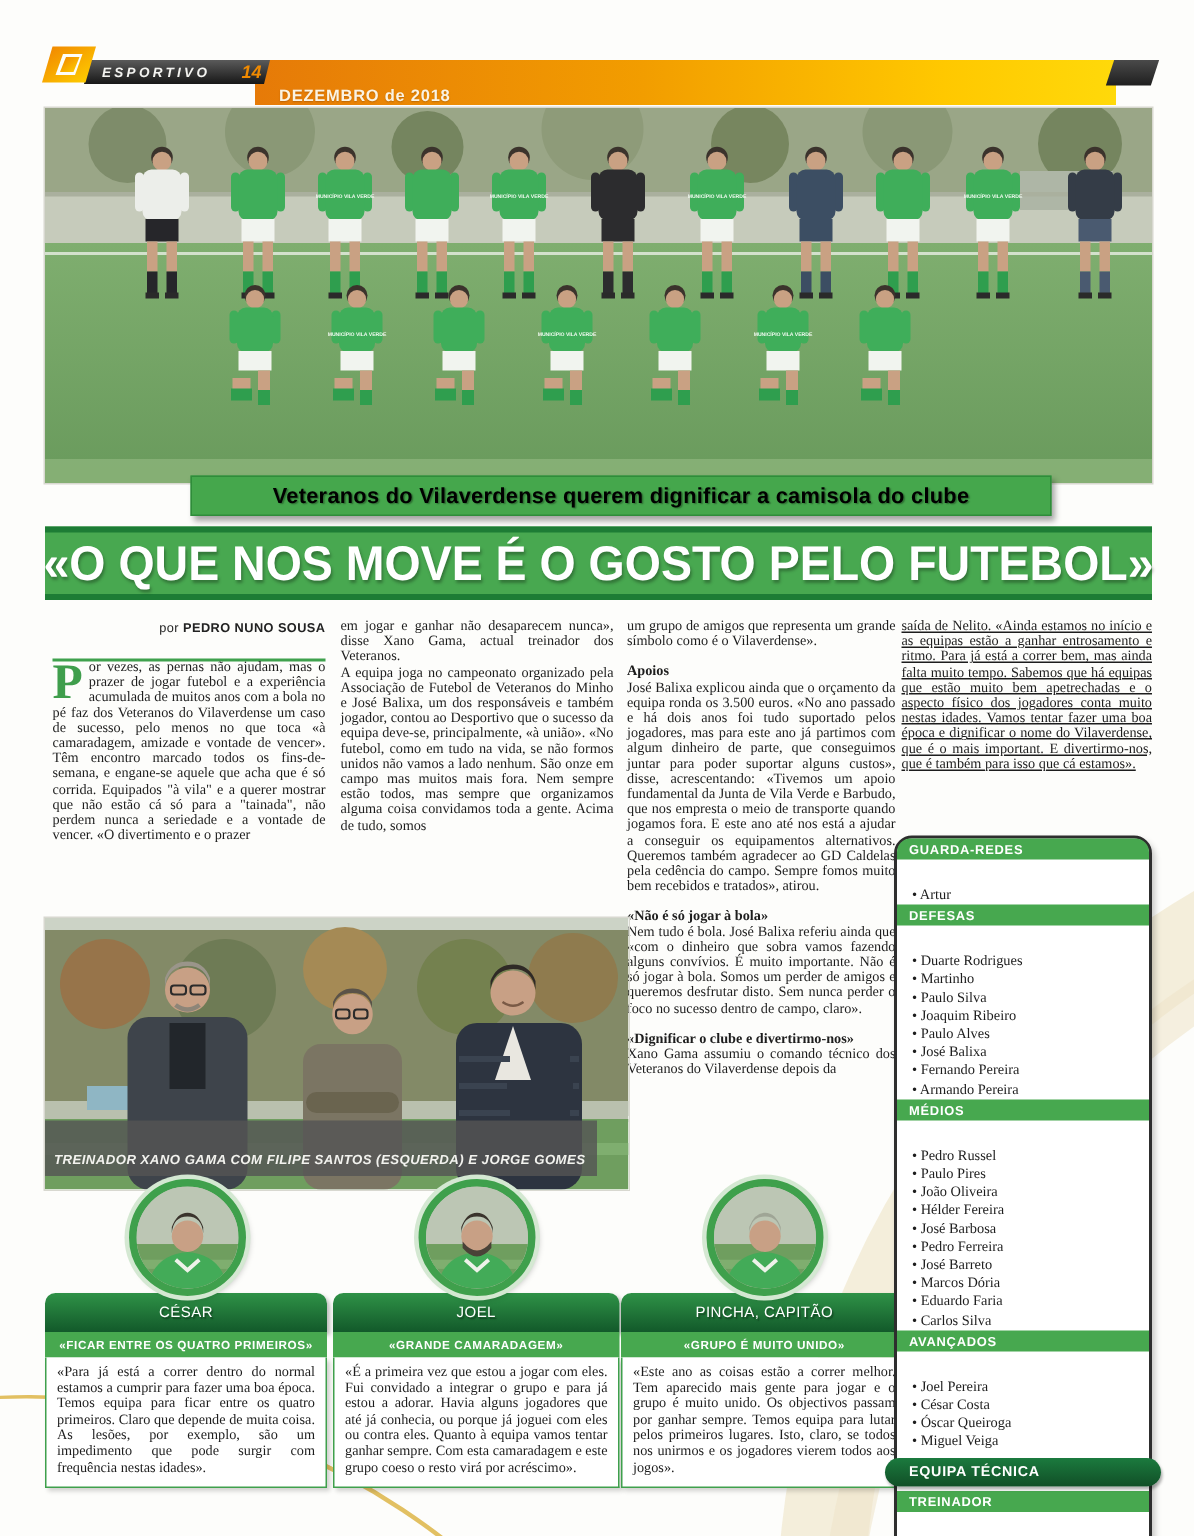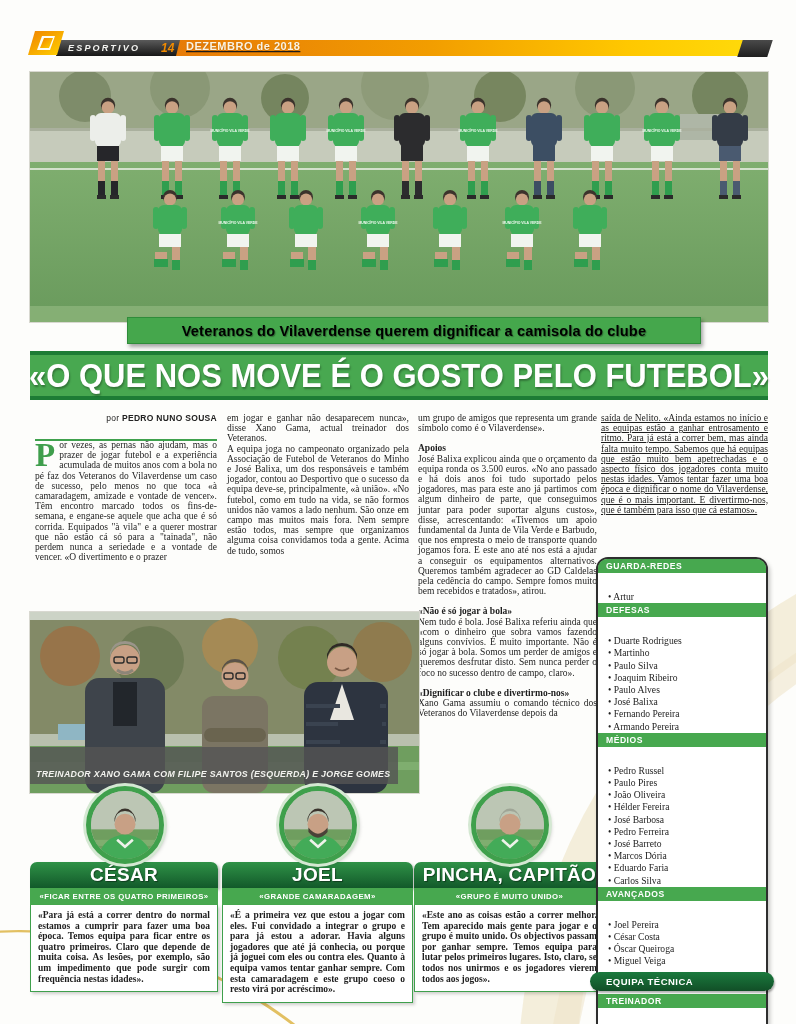--- a/index.html
+++ b/index.html
@@ -12,23 +12,23 @@
   
   .swoosh1 { position:absolute; width:1120px; height:1120px; left:518px; top:518px;
     border-radius:50%; border:58px solid #f3ecd7; opacity:.9; z-index:0; }
   .swoosh2 { position:absolute; width:1120px; height:1120px; left:545px; top:560px;
     border-radius:50%; border:26px solid #efe4c8; opacity:.55; z-index:0; }
   .swoosh3 { position:absolute; width:900px; height:900px; left:-430px; top:930px;
     border-radius:50%; border-top:3px solid #dcb13c; transform:rotate(28deg); opacity:.8; z-index:0; }
 
   
   .logo { position:absolute; left:28px; top:30px; width:160px; height:32px; z-index:3; }
-  .datebar { position:absolute; left:170px; top:40px; width:574px; height:16px; z-index:2;
+  .datebar { position:absolute; left:170px; top:40px; width:574px; height:30px; z-index:2;
     background:linear-gradient(90deg,#e67a08,#f29d00 45%,#ffc800 80%,#ffd90a);
-    display:flex; align-items:flex-start;text-decoration:underline; }
+    display:flex; align-items:flex-end; }
   .datebar span { font-family:"Liberation Sans",sans-serif; font-weight:bold; font-size:11px;
     color:#fbf3e2; letter-spacing:.5px; padding-left:16px; text-shadow:0 1px 1px rgba(120,60,0,.4); }
   .datetip { position:absolute; left:740px; top:40px; width:30px; height:17px; z-index:2;
     background:linear-gradient(#4a4a4a,#1f1f1f); transform:skewX(-18deg); }
 
   
   .teamphoto { position:absolute; left:30px; top:72px; width:738px; height:250px; z-index:1;
     box-shadow:0 0 0 1px #d8d8d0; }
   .teamphoto svg { display:block; width:100%; height:100%; }
   .jt { font-family:"Liberation Sans",sans-serif; font-size:3.4px; font-weight:bold;
@@ -76,28 +76,28 @@
     overflow:hidden; background:#bcc6b4; }
   .pcircle svg { display:block; width:100%; height:100%; }
   .v2 .beard { display:block; }
   .v3 .hair { opacity:.22; }
   .beard { display:none; }
 
   .card { position:absolute; z-index:3; }
   .cardname { height:26px; background:linear-gradient(#2f9247,#12592a);
     border-radius:7px 7px 0 0; display:flex; align-items:center; justify-content:center;
     box-shadow:2px 2px 3px rgba(0,0,0,.25); }
-  .cardname span { font-family:"Liberation Sans",sans-serif; font-weight:bold; font-size:19px;
+  .cardname span { font-family:"Liberation Sans",sans-serif; font-weight:normal; font-size:10px;
     color:#fff; text-shadow:1px 1px 1px rgba(0,0,0,.4); letter-spacing:.3px; }
   .cardsub { height:17px; background:#47a84f; display:flex; align-items:center; justify-content:center;text-align:right; }
   .cardsub span { font-family:"Liberation Sans",sans-serif; font-weight:bold; font-size:7.8px;
     color:#fff; letter-spacing:.4px; }
   .cardtext { background:#fff; border:1.5px solid #3fa04c; border-top:none;
     padding:5px 7px 7px 7px; font-size:9.5px; line-height:10.6px; text-align:justify;
-    box-shadow:2px 2px 3px rgba(0,0,0,.18);font-weight:bold; }
+    box-shadow:2px 2px 3px rgba(0,0,0,.18); }
   .card1 { left:30px;  width:188px; top:862px; }
   .card2 { left:222px; width:191px; top:862px; }
   .card3 { left:414px; width:191px; top:862px; }
 
   
   .roster { position:absolute; left:596px; top:557px; width:172px; z-index:3;
     background:#fff; border:2px solid #2e2e2e; border-radius:12px;
     box-shadow:2px 3px 4px rgba(0,0,0,.22); padding-bottom:8px; }
   .r-head { height:14px; background:#47a84f; color:#fff; font-family:"Liberation Sans",sans-serif;
     font-weight:bold; font-size:8.6px; letter-spacing:.5px; line-height:14px; padding-left:8px;

